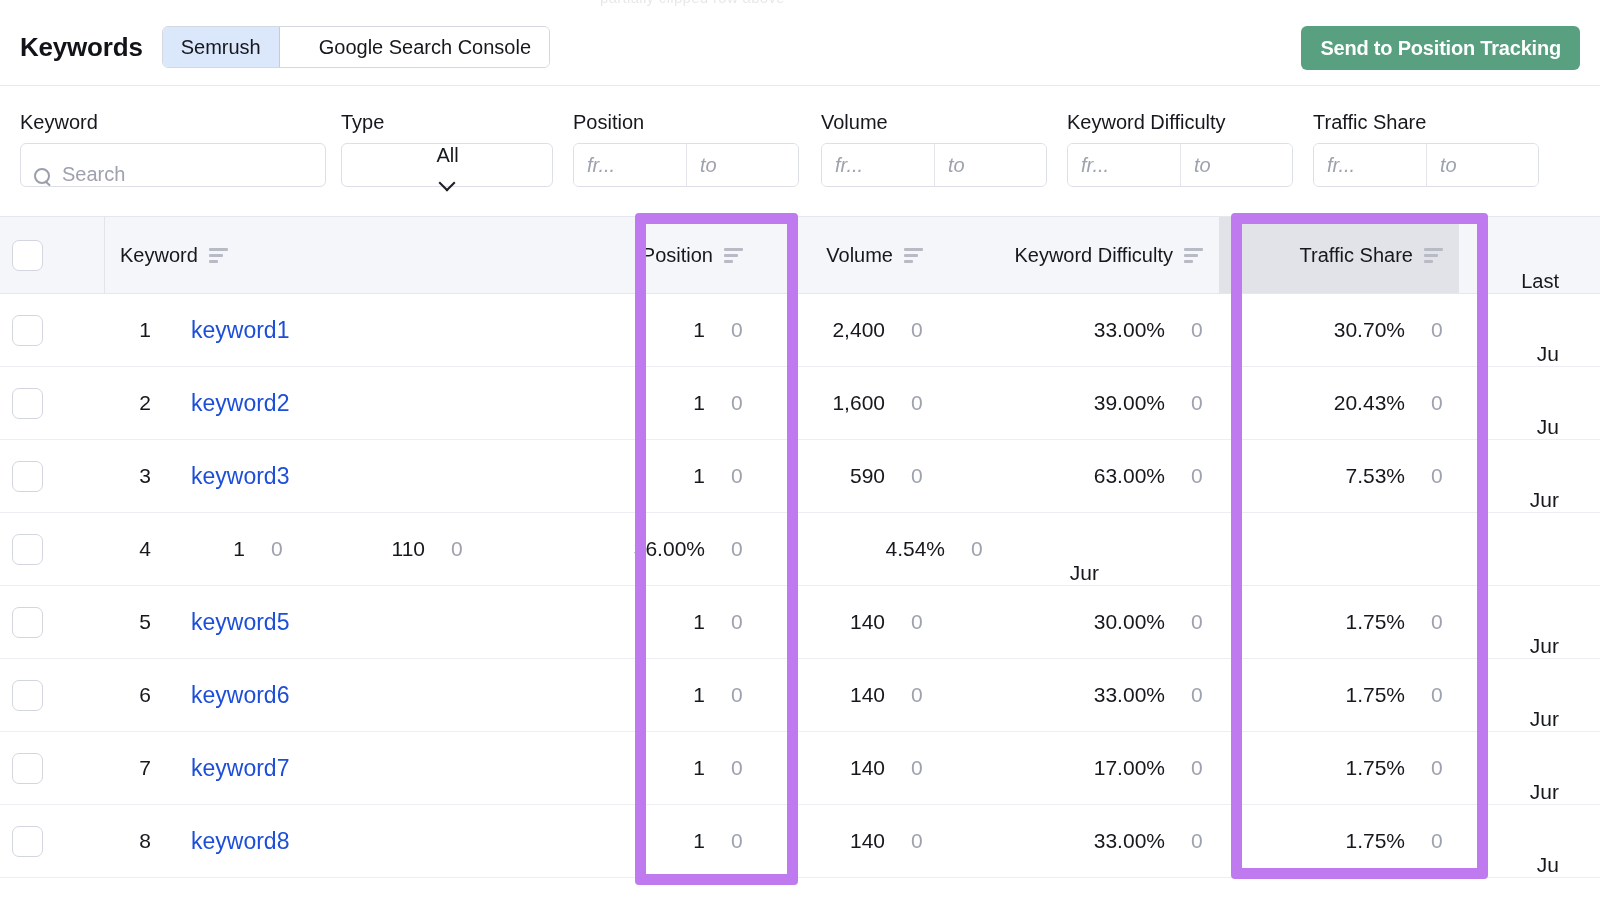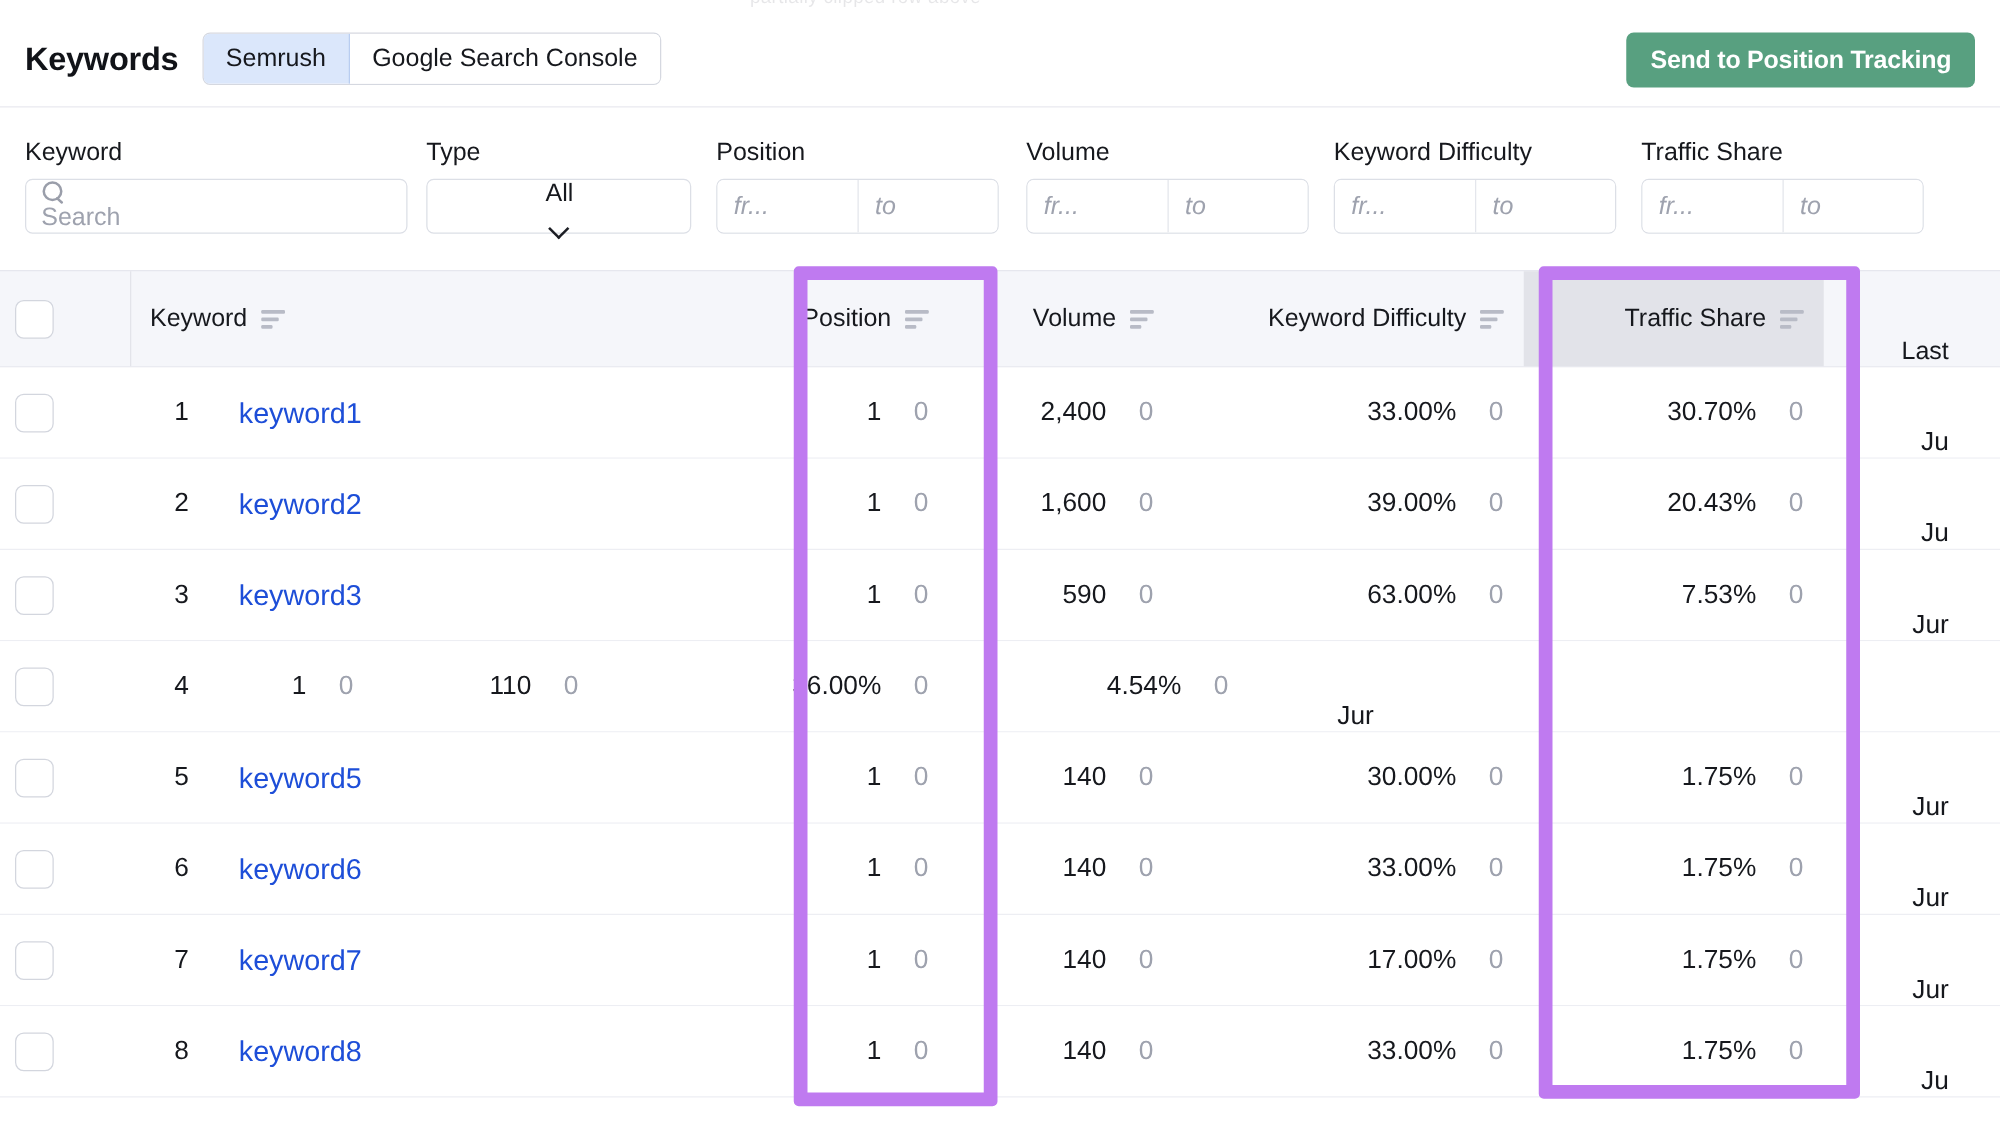--- a/index.html
+++ b/index.html
@@ -28,20 +28,21 @@
     display: flex; align-items: center;
   }
   .title {
     margin-left: 20px; font-size: 26px; font-weight: bold; color: #111318;
     letter-spacing: -.2px;
   }
   .seg {
     margin-left: 19px; display: flex; height: 42px;
     border: 1px solid #d5d8e0; border-radius: 6px; overflow: hidden;
     background: #fff;
+    gap: 21px;
   }
   .seg-btn {
     display: flex; align-items: center; justify-content: center;
     padding: 0 18px; font-size: 20px; color: #16181d; cursor: pointer;
     background: #fff; border: none; font-family: inherit; white-space: nowrap;
   }
   .seg-btn.active { background: #dbe7fb; border-right: 1px solid #b9cdf0; }
 
   .send-btn {
     position: absolute; right: 20px; top: 17px;
@@ -60,23 +61,22 @@
   }
   .fgroup { position: absolute; top: 24px; }
   .flabel {
     font-size: 20px; color: #16181d; margin-bottom: 9px;
     white-space: nowrap; line-height: 24px;
   }
   .fctl { display: flex; height: 44px; }
   .inp-search {
     width: 306px; height: 44px;
     border: 1px solid #dcdfe6; border-radius: 6px;
-    display: flex; align-items: flex-start; padding-left: 12px;
+    display: flex; align-items: flex-end; padding-left: 12px;
     background: #fff;
-    flex-direction: column;
   }
   .mag {
     width: 19px; height: 19px; flex: none; margin-right: 10px;
     position: relative;
   }
   .mag::before {
     content: ''; position: absolute; left: 1px; top: 1px;
     width: 12px; height: 12px; border: 2px solid #9a9eaa; border-radius: 50%;
   }
   .mag::after {

